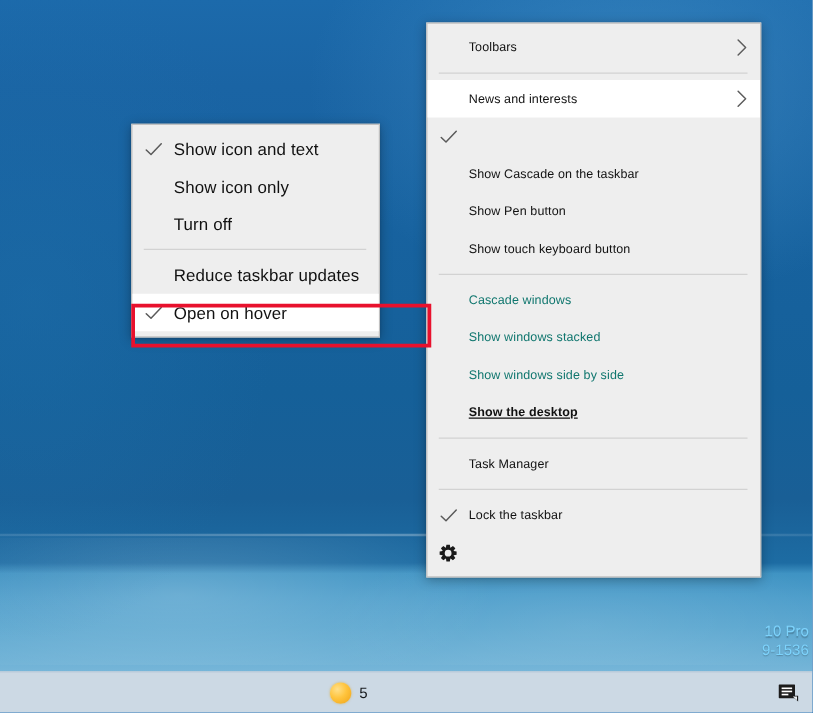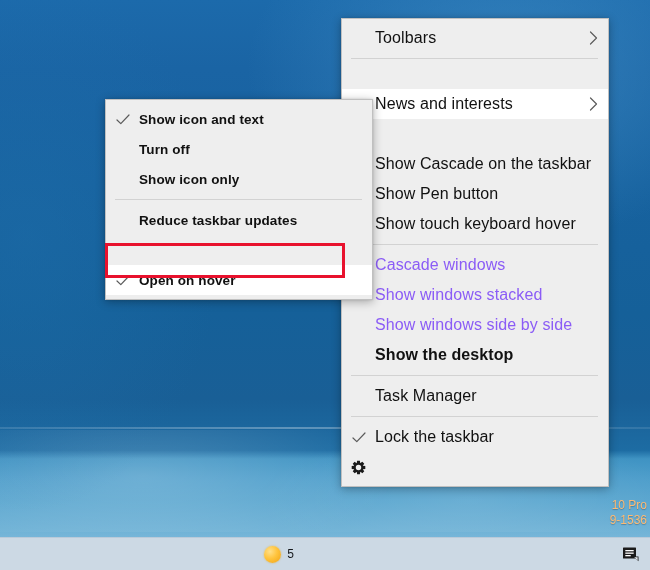--- a/index.html
+++ b/index.html
@@ -54,21 +54,21 @@
       radial-gradient(ellipse 360px 120px at 22% 45%, rgba(255,255,255,0.18) 0%, rgba(255,255,255,0) 70%),
       radial-gradient(ellipse 300px 100px at 72% 70%, rgba(255,255,255,0.10) 0%, rgba(255,255,255,0) 70%);
   }
 
   
   .watermark {
     position: absolute;
     right: 3px;
     bottom: 42px;
     text-align: right;
-    color: #fdba74;
+    color: #7dd3fc;
     font-size: 12px;
     line-height: 15px;
     text-shadow: 0 1px 1px rgba(0,0,0,0.25);
     white-space: nowrap;
     pointer-events: none;
   }
 
   
   .taskbar {
     position: absolute;
@@ -127,24 +127,23 @@
     position: relative;
     display: flex;
     align-items: center;
     height: 30px;
     padding: 0 10px 0 0;
     white-space: nowrap;
     cursor: default;
   }
   .menu-item.hovered {
     background: #ffffff;
-    margin-top: 30px;
-  }
-  .menu-item.disabled > .mi-label { color: #8b5cf6; }
-  .menu-item.bold > .mi-label { font-weight: bold; }
+  }
+  .menu-item.disabled > .mi-label { color: #0f766e; }
+  .menu-item.bold > .mi-label { font-weight: bold; text-decoration: underline; }
   .mi-gutter {
     width: 33px;
     flex: none;
     display: flex;
     align-items: center;
     justify-content: center;
   }
   .mi-label {
     flex: 1 1 auto;
     letter-spacing: 0.1px;
@@ -165,28 +164,27 @@
     display: block;
     width: 14px; height: 11px;
   }
 
   
   #main-menu {
     left: 341px;
     top: 18px;
     width: 268px;
   }
-  #main-menu .mi-label { font-size: 16px; }
+  #main-menu .mi-label { font-size: 10px; }
 
   
   #sub-menu {
     left: 105px;
     top: 99px;
-    width: 268px;
-    font-weight: bold;
+    width: 199px;
   }
 
   
   .red-box {
     position: absolute;
     left: 105px;
     top: 243px;
     width: 240px;
     height: 35px;
     border: 3px solid #e8112d;
@@ -258,21 +256,21 @@
       <div class="menu-item">
         <span class="mi-gutter"></span>
         <span class="mi-label">Show Cascade on the taskbar</span>
       </div>
       <div class="menu-item">
         <span class="mi-gutter"></span>
         <span class="mi-label">Show Pen button</span>
       </div>
       <div class="menu-item">
         <span class="mi-gutter"></span>
-        <span class="mi-label">Show touch keyboard hover</span>
+        <span class="mi-label">Show touch keyboard button</span>
       </div>
       <div class="menu-sep"></div>
       <div class="menu-item disabled">
         <span class="mi-gutter"></span>
         <span class="mi-label">Cascade windows</span>
       </div>
       <div class="menu-item disabled">
         <span class="mi-gutter"></span>
         <span class="mi-label">Show windows stacked</span>
       </div>
@@ -311,25 +309,25 @@
       <div class="menu-item">
         <span class="mi-gutter">
           <svg class="check" viewBox="0 0 14 11">
             <path d="M1 6 L4.8 9.6 L13 1" fill="none" stroke="#5a5a5a" stroke-width="1.2" stroke-linecap="round" stroke-linejoin="round"></path>
           </svg>
         </span>
         <span class="mi-label">Show icon and text</span>
       </div>
       <div class="menu-item">
         <span class="mi-gutter"></span>
+        <span class="mi-label">Show icon only</span>
+      </div>
+      <div class="menu-item">
+        <span class="mi-gutter"></span>
         <span class="mi-label">Turn off</span>
-      </div>
-      <div class="menu-item">
-        <span class="mi-gutter"></span>
-        <span class="mi-label">Show icon only</span>
       </div>
       <div class="menu-sep"></div>
       <div class="menu-item">
         <span class="mi-gutter"></span>
         <span class="mi-label">Reduce taskbar updates</span>
       </div>
       <div class="menu-item hovered">
         <span class="mi-gutter">
           <svg class="check" viewBox="0 0 14 11">
             <path d="M1 6 L4.8 9.6 L13 1" fill="none" stroke="#5a5a5a" stroke-width="1.2" stroke-linecap="round" stroke-linejoin="round"></path>

